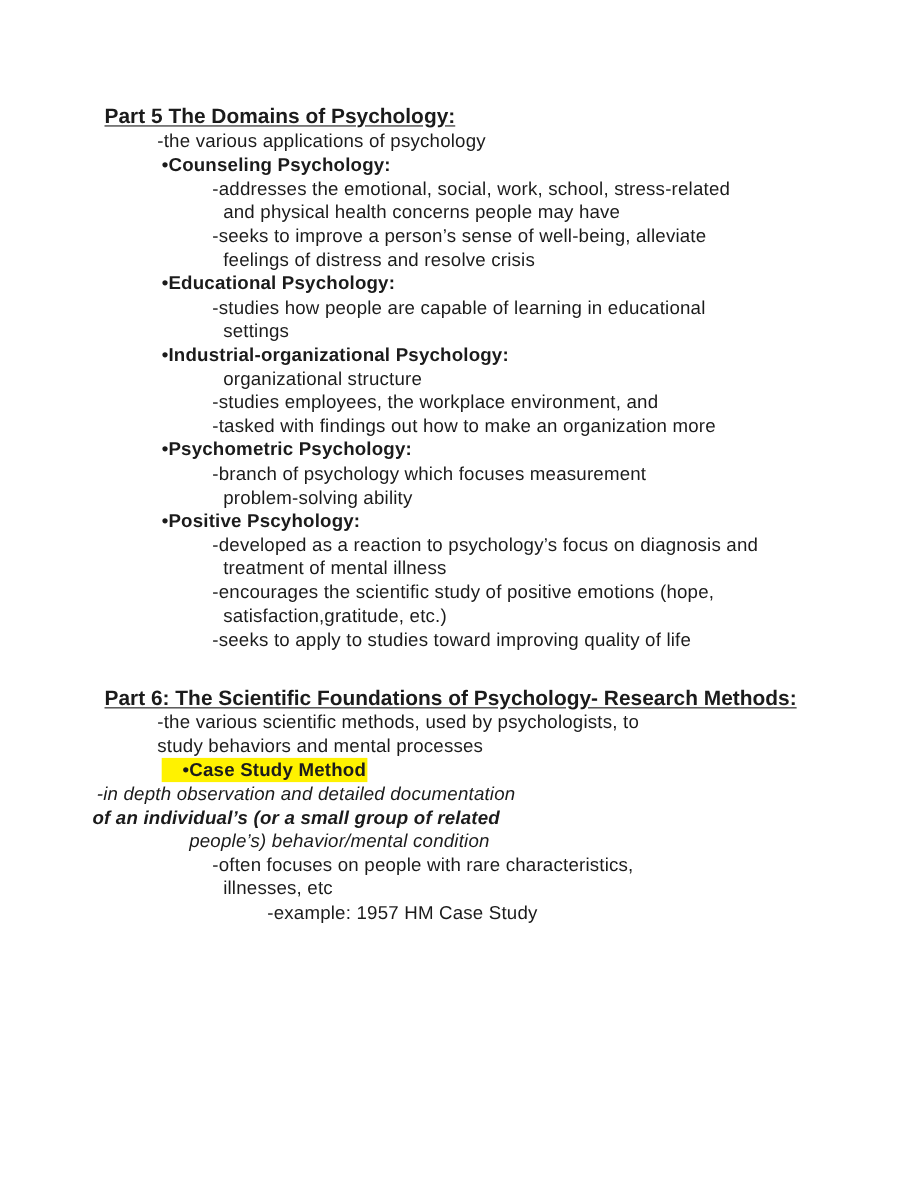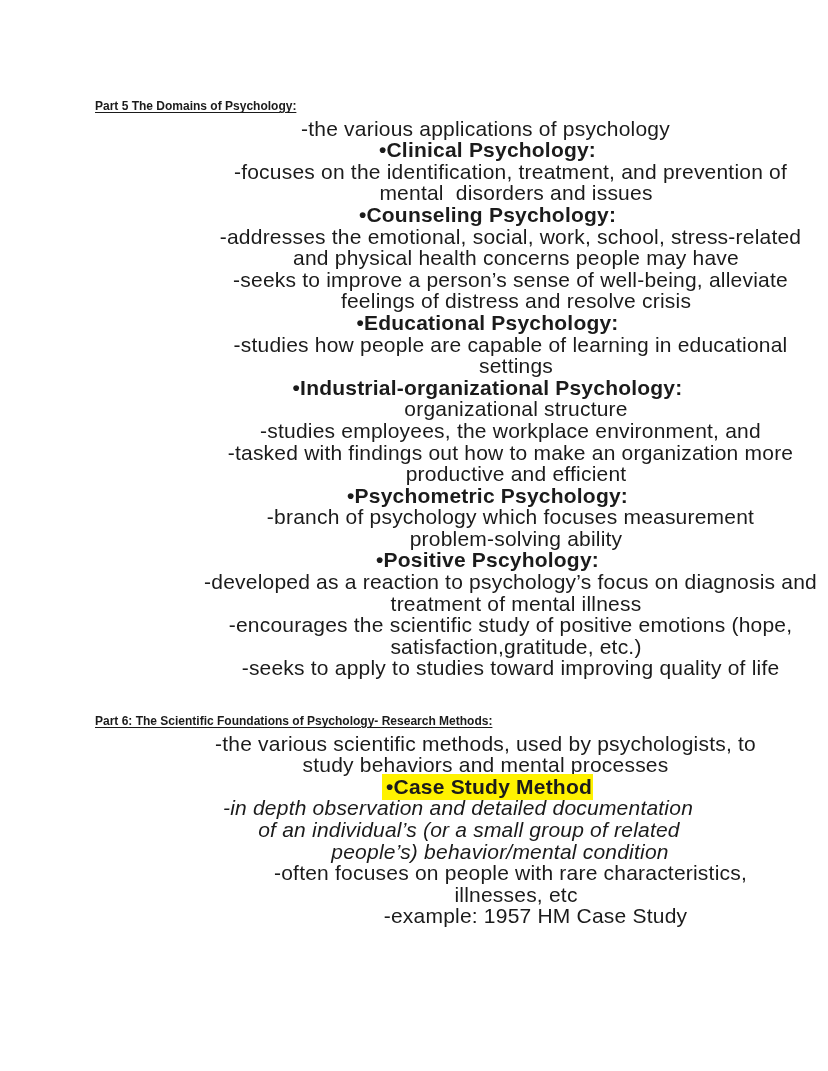--- a/index.html
+++ b/index.html
@@ -26,99 +26,92 @@
 
   .doc {
     position: absolute;
     top: 96px;
     left: 0;
     width: 828px;
   }
 
   
   .line {
-    font-size: 21px;
+    font-size: 17px;
     line-height: 21.6px;
     white-space: pre;
     letter-spacing: 0.01em;
-    text-align: center;
   }
 
   
   .section-heading {
-    font-size: 12px;
+    font-size: 19px;
     line-height: 21.6px;
     font-weight: bold;
     text-decoration: underline;
     text-underline-offset: 2px;
     margin-left: 95px;
     white-space: pre;
   }
 
   
   .lvl-1      { margin-left: 143px; }   
   .lvl-bullet { margin-left: 147px; font-weight: bold; }  
   .lvl-2      { margin-left: 193px; }   
   .lvl-2-cont { margin-left: 198px; }   
   .lvl-3      { margin-left: 243px; }
   .it-1       { margin-left: 88px; font-style: italic; }
-  .it-2       { margin-left: 110px; font-style: italic; }
+  .it-2       { margin-left: 84px; font-style: italic; font-weight: bold; }
   .it-3       { margin-left: 172px; font-style: italic; }
 
   
   .highlight {
     background-color: #fff200;
     box-decoration-break: clone;
     -webkit-box-decoration-break: clone;
-    padding: 1px 1px 2px 4px;
+    padding: 1px 1px 2px 19px;
   }
 
   
   .section-gap { height: 32px; }
 
   .blk { margin: 0; padding: 0; }
 </style>
 </head>
 <body>
 
 <div class="page">
   <div class="doc">
 
     <section>
 
       <div class="section-heading">Part 5 The Domains of Psychology:</div>
 
       <div class="line lvl-1">-the various applications of psychology</div>
 
-      <div class="blk">
-        <div class="line lvl-bullet">•Clinical Psychology:</div>
-        <div class="line lvl-2">-focuses on the identification, treatment, and prevention of</div>
-        <div class="line lvl-2-cont"> mental  disorders and issues</div>
-      </div>
 
       <div class="blk">
         <div class="line lvl-bullet">•Counseling Psychology:</div>
         <div class="line lvl-2">-addresses the emotional, social, work, school, stress-related</div>
         <div class="line lvl-2-cont"> and physical health concerns people may have</div>
         <div class="line lvl-2">-seeks to improve a person’s sense of well-being, alleviate</div>
         <div class="line lvl-2-cont"> feelings of distress and resolve crisis</div>
       </div>
 
       <div class="blk">
         <div class="line lvl-bullet">•Educational Psychology:</div>
         <div class="line lvl-2">-studies how people are capable of learning in educational</div>
         <div class="line lvl-2-cont"> settings</div>
       </div>
 
       <div class="blk">
         <div class="line lvl-bullet">•Industrial-organizational Psychology:</div>
         <div class="line lvl-2-cont"> organizational structure</div>
         <div class="line lvl-2">-studies employees, the workplace environment, and</div>
         <div class="line lvl-2">-tasked with findings out how to make an organization more</div>
-        <div class="line lvl-2-cont"> productive and efficient</div>
       </div>
 
       <div class="blk">
         <div class="line lvl-bullet">•Psychometric Psychology:</div>
         <div class="line lvl-2">-branch of psychology which focuses measurement</div>
         <div class="line lvl-2-cont"> problem-solving ability</div>
       </div>
 
       <div class="blk">
         <div class="line lvl-bullet">•Positive Pscyhology:</div>

